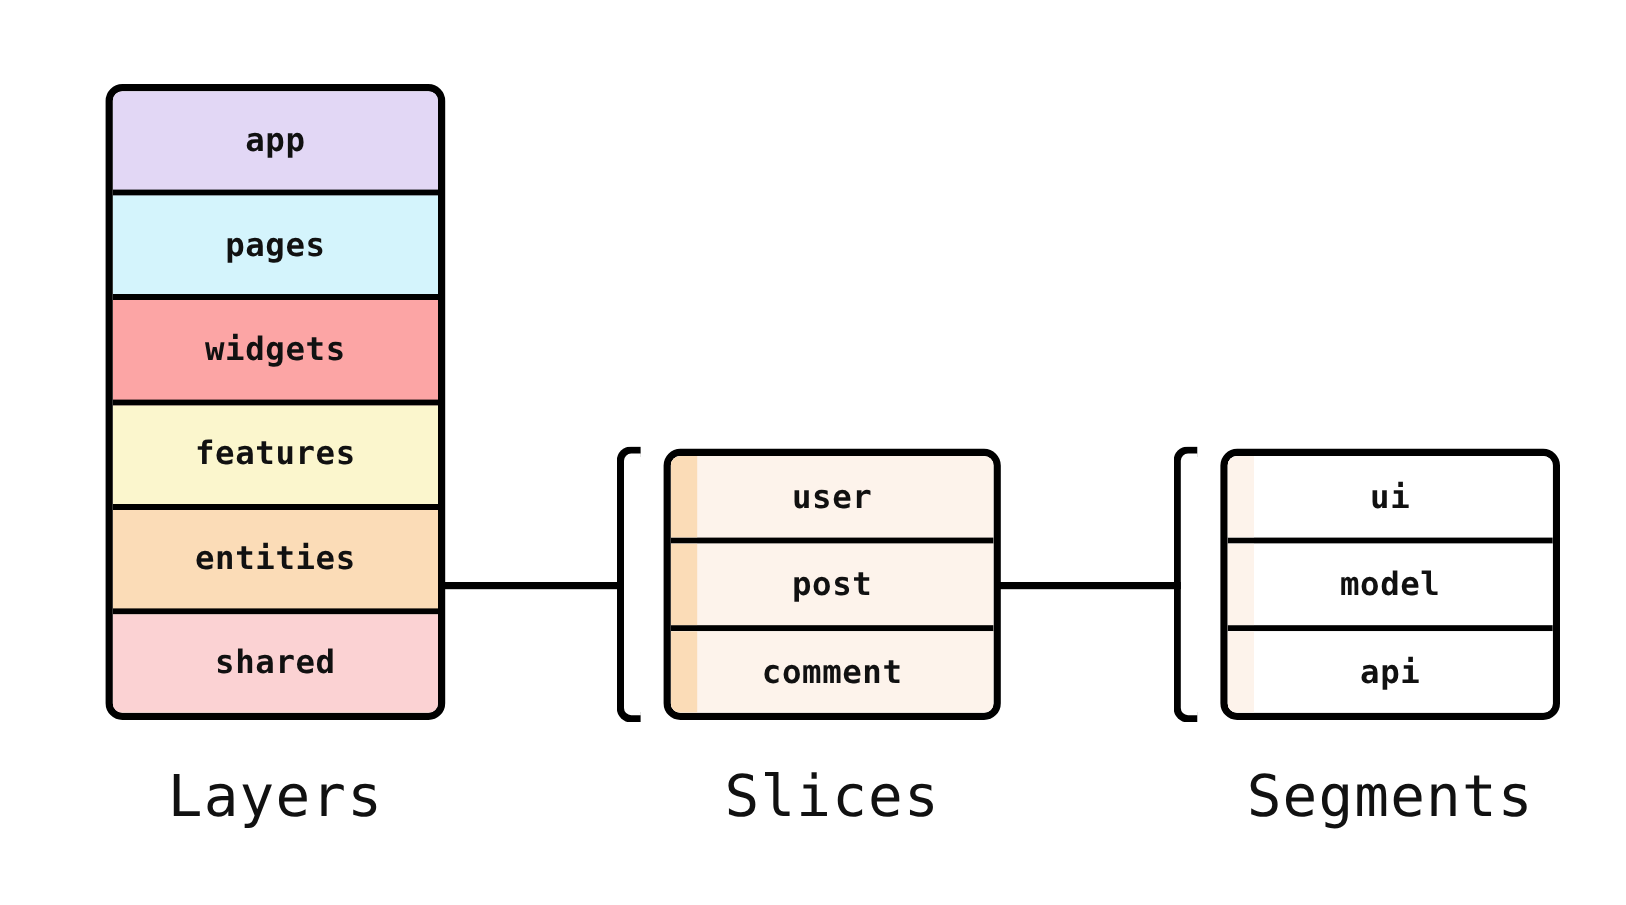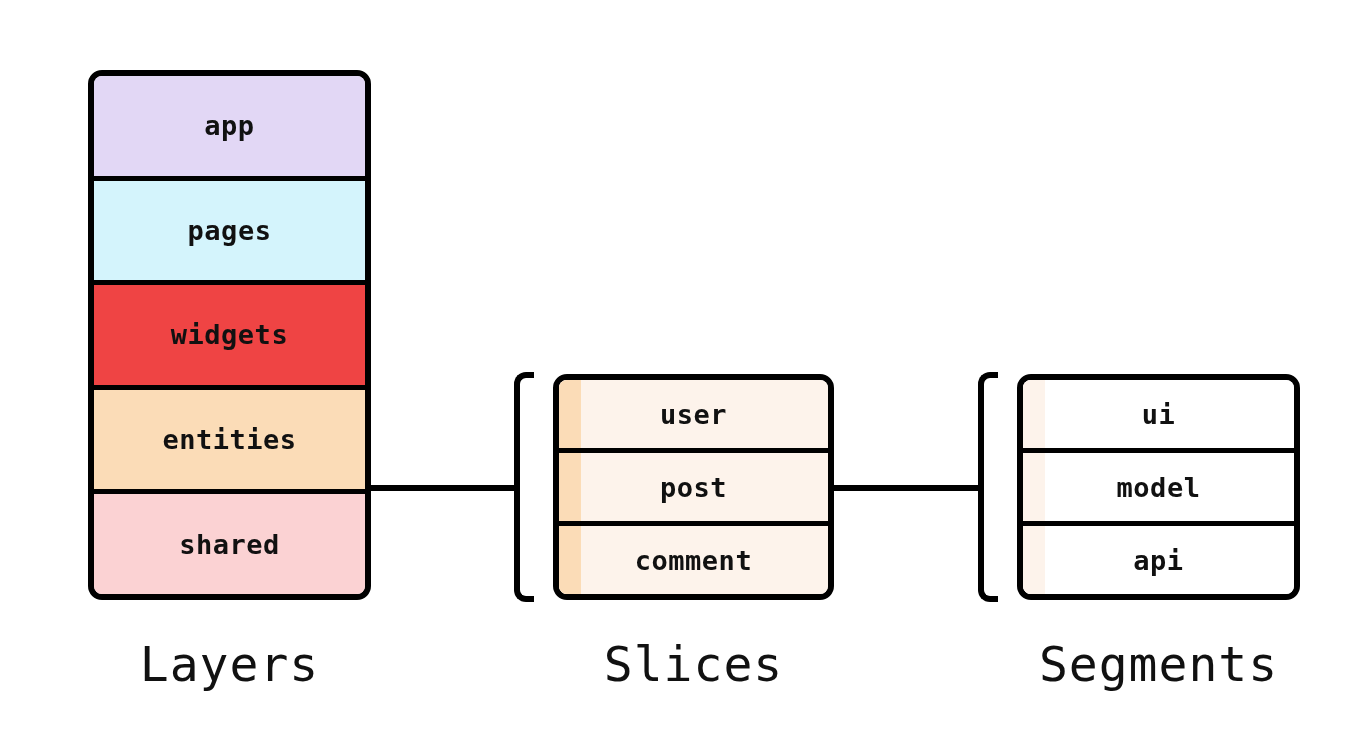--- a/index.html
+++ b/index.html
@@ -116,22 +116,25 @@
 
   <div class="group">
 
     <div class="stack" id="layers-stack" style="left:72px; top:70px; width:283px; height:530px;">
         <div class="row" style="background: rgb(226, 215, 245);">
           <span class="row-label">app</span>
         </div>
         <div class="row" style="background: rgb(212, 244, 252);">
           <span class="row-label">pages</span>
         </div>
-        <div class="row" style="background: #ef4444;">
+        <div class="row" style="background: #fca5a5;">
           <span class="row-label">widgets</span>
+        </div>
+        <div class="row" style="background: rgb(251, 246, 205);">
+          <span class="row-label">features</span>
         </div>
         <div class="row" style="background: rgb(251, 220, 183);">
           <span class="row-label">entities</span>
         </div>
         <div class="row" style="background: rgb(251, 210, 211);">
           <span class="row-label">shared</span>
         </div>
       </div>
 
     <div class="caption" id="layers-caption" style="left:72px; top:640px; width:283px;">Layers</div>

